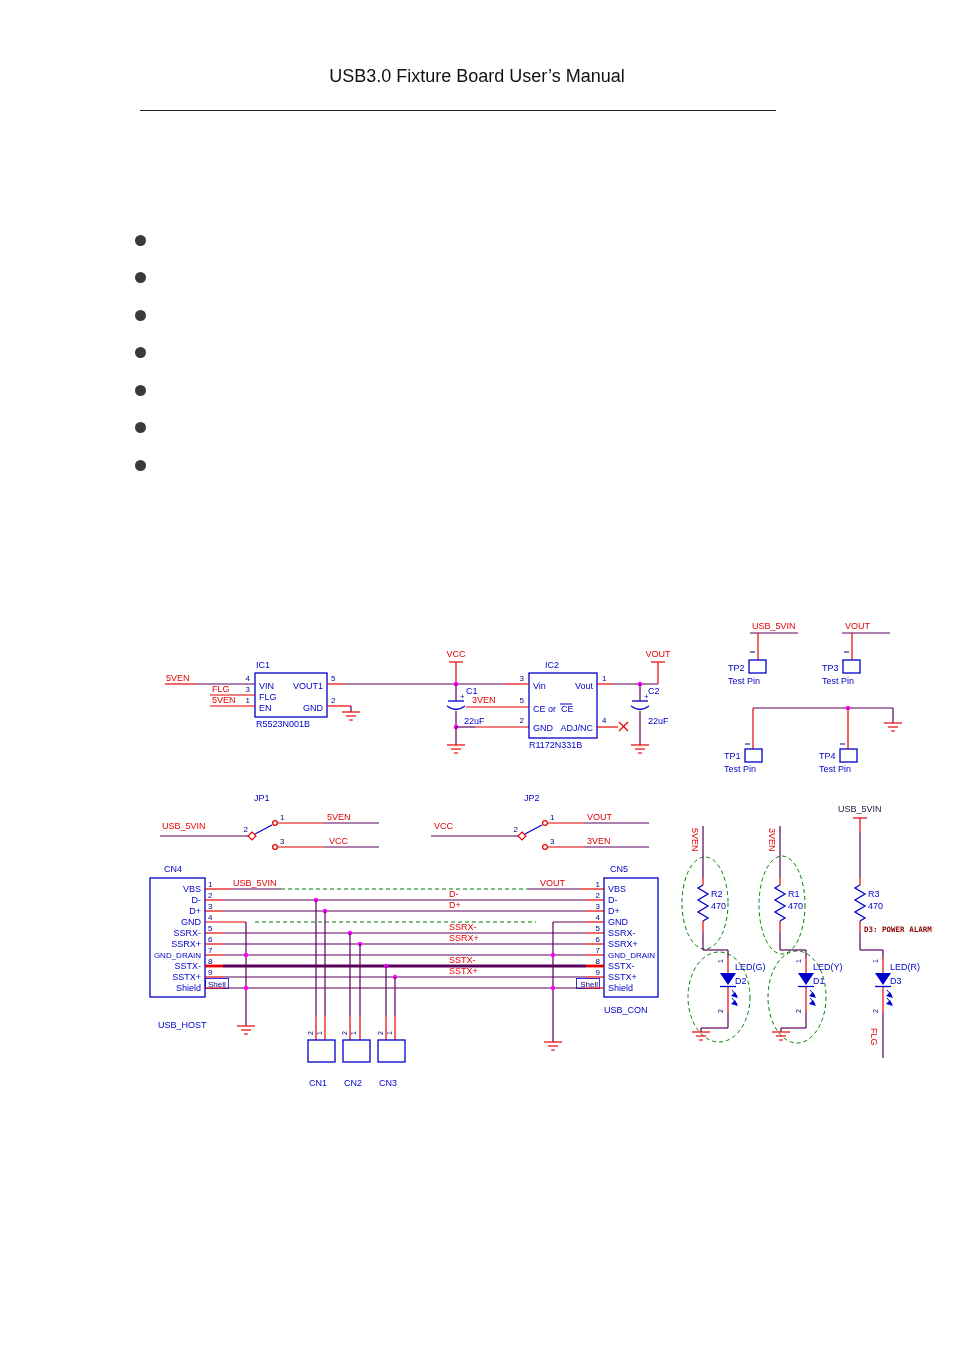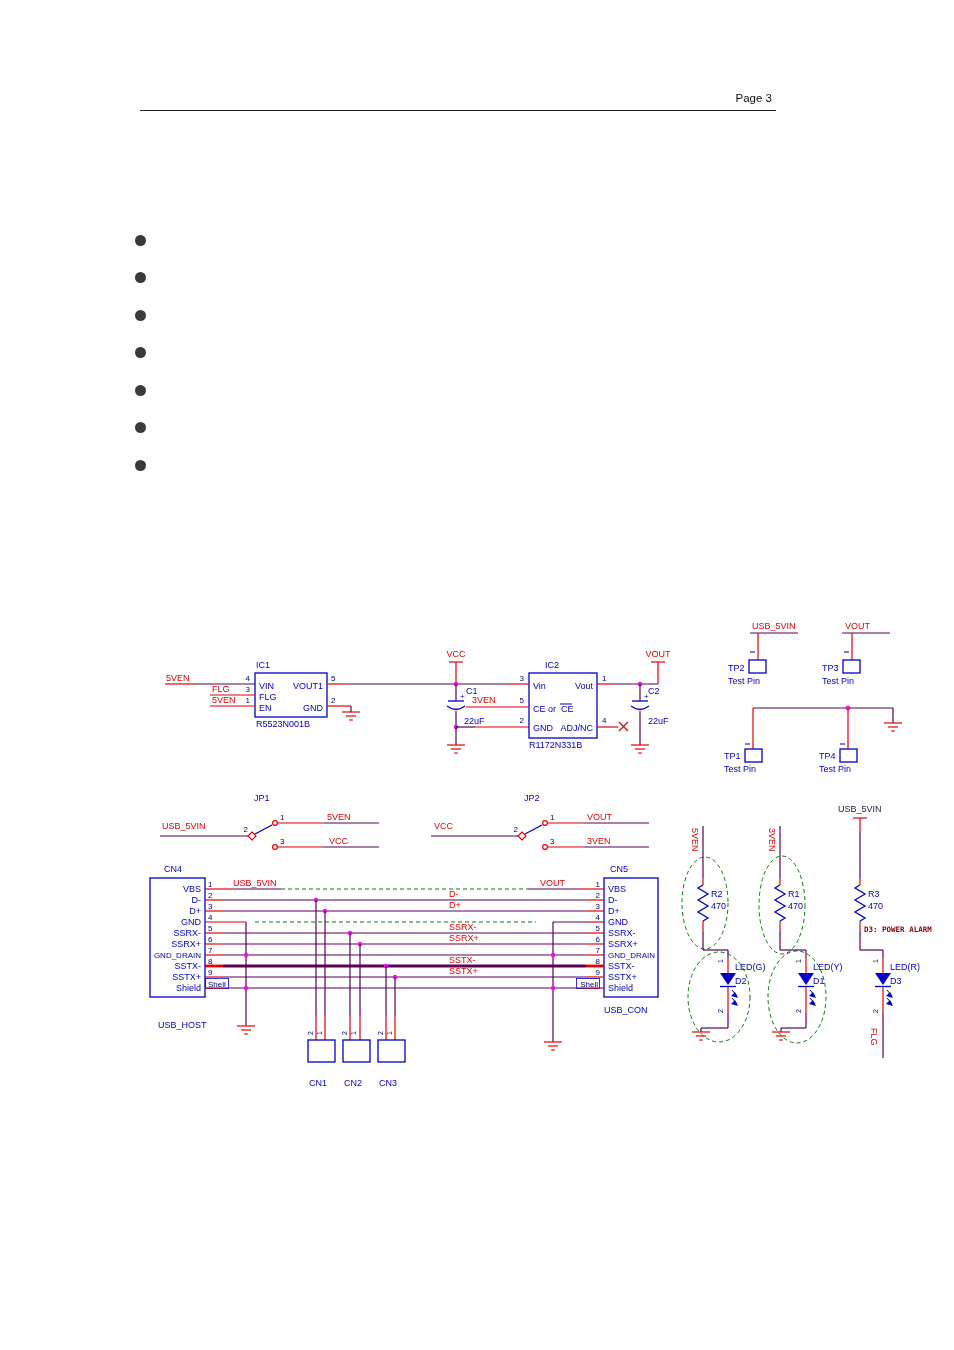--- a/index.html
+++ b/index.html
@@ -26,21 +26,21 @@
   .r{stroke:#e60000;stroke-width:1.2;fill:none;}   
   .bl{stroke:#0000cc;stroke-width:1.3;fill:none;}  
   .gd{stroke:#008000;stroke-width:1;stroke-dasharray:4 3;fill:none;} 
   .thick{stroke-width:2.8;}
   .j{fill:#ff00ff;stroke:none;}                    
 </style>
 </head>
 <body>
 
 <div id="page">
-  <div class="pagenum">Page 3</div>
+  <div class="title">USB3.0 Fixture Board User’s Manual</div>
   <div class="rule"></div>
 
   <div class="bullet" style="top:235px"></div>
   <div class="bullet" style="top:272px"></div>
   <div class="bullet" style="top:310px"></div>
   <div class="bullet" style="top:347px"></div>
   <div class="bullet" style="top:385px"></div>
   <div class="bullet" style="top:422px"></div>
   <div class="bullet" style="top:460px"></div>
 

